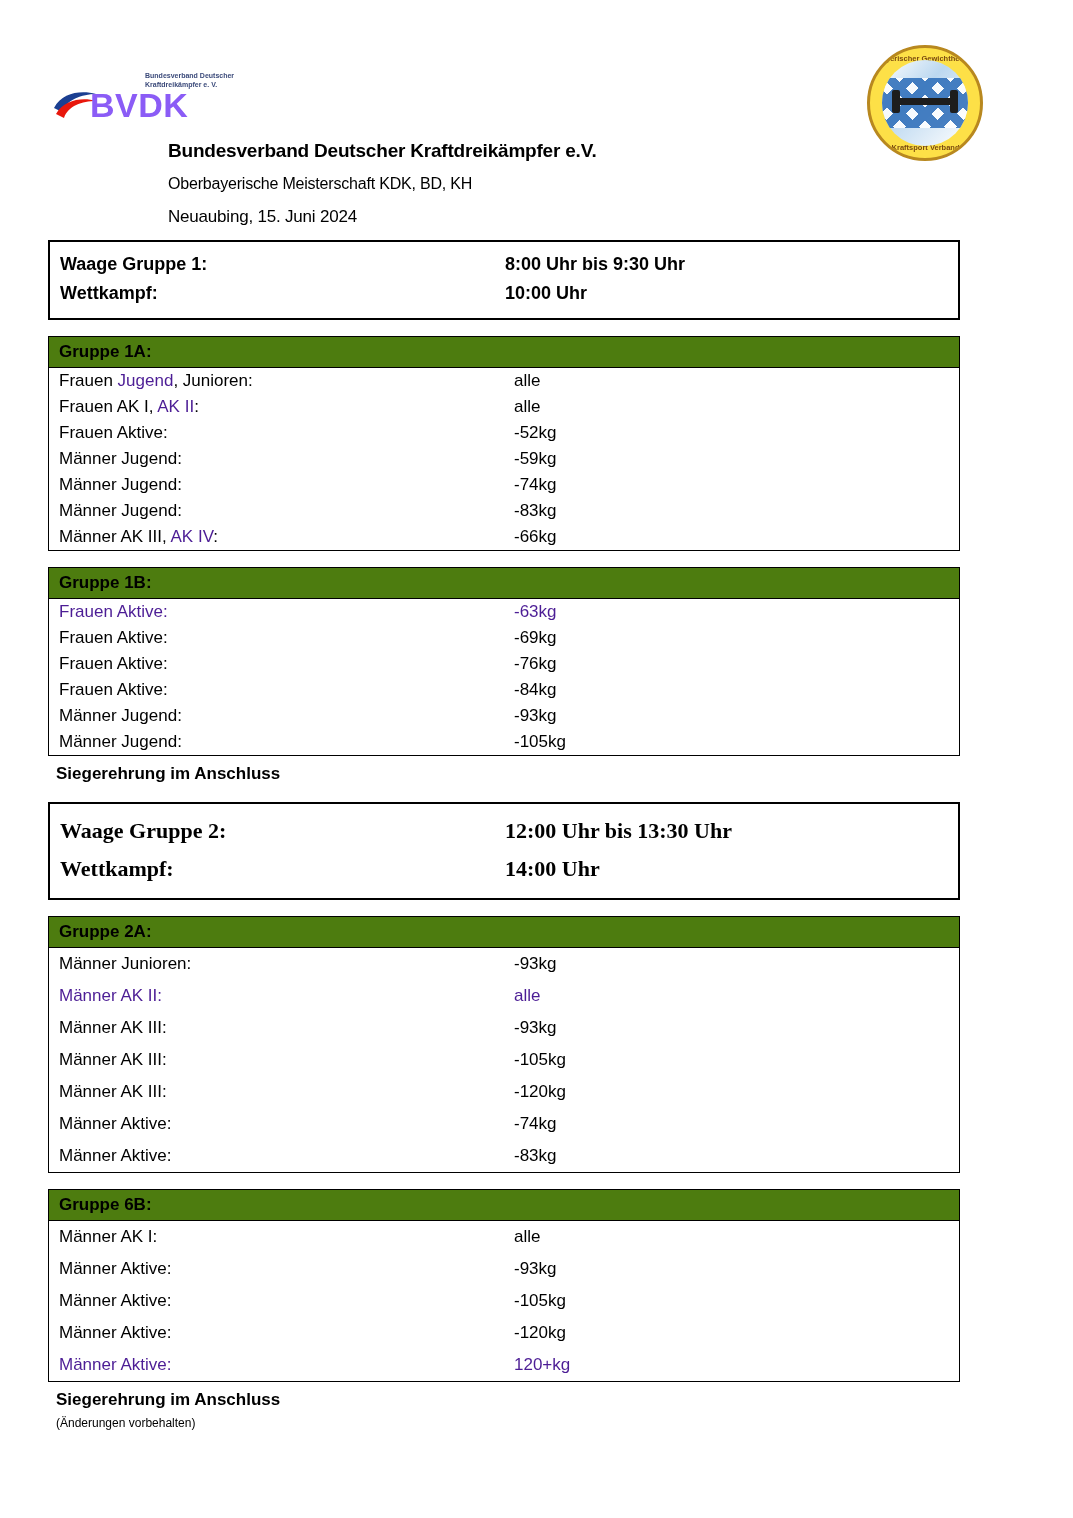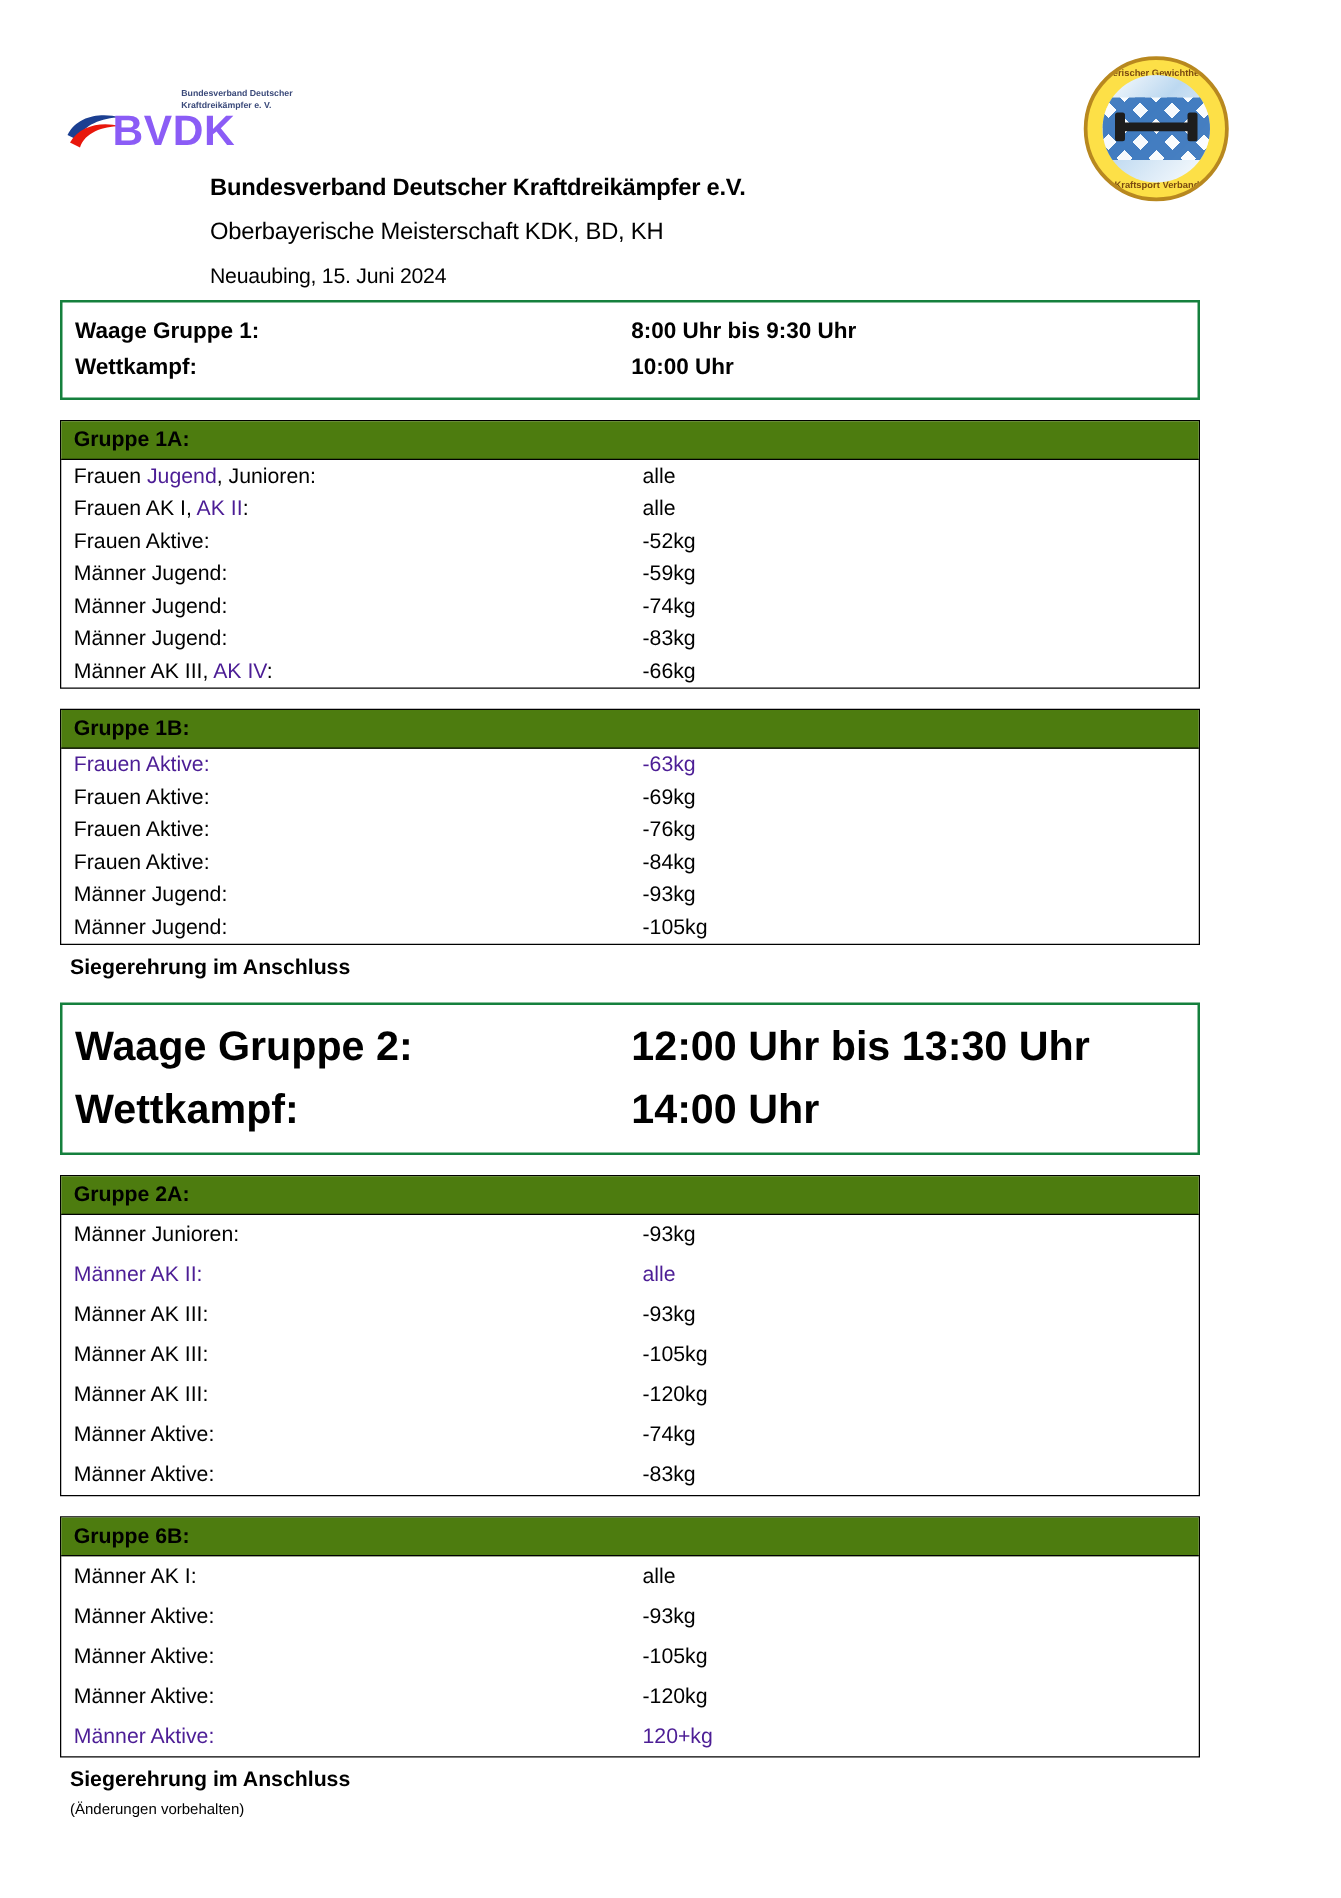--- a/index.html
+++ b/index.html
@@ -135,56 +135,56 @@
     top: 140px;
     width: 700px;
   }
   .title-main {
     font-size: 19px;
     font-weight: bold;
     letter-spacing: -0.2px;
     margin-bottom: 13px;
   }
   .title-sub {
-    font-size: 19px;
+    font-size: 16px;
     margin-bottom: 14px;
     letter-spacing: -0.2px;
   }
   .title-loc {
     font-size: 17px;
     letter-spacing: -0.2px;
   }
 
   
   .content {
     position: absolute;
     left: 48px;
     top: 240px;
     width: 912px;
   }
 
   .waage-box {
-    border: 2px solid #15803d;
+    border: 2px solid #000000;
     padding: 8px 0 10px 0;
     margin-bottom: 16px;
   }
   .waage-row {
     display: flex;
     align-items: baseline;
     padding: 4px 0 4px 10px;
   }
   .waage-row .lbl {
     width: 445px;
     font-weight: bold;
   }
   .waage-row .val {
     font-weight: bold;
   }
   .waage-small .lbl, .waage-small .val { font-size: 18px; }
-  .waage-large .lbl, .waage-large .val { font-size: 33px; }
+  .waage-large .lbl, .waage-large .val { font-size: 22px; font-family: Liberation Serif, serif; }
   .waage-large .waage-row { padding: 6px 0 6px 10px; }
 
   .group-block {
     border: 1px solid #000000;
     margin-bottom: 16px;
   }
   .group-head {
     background: #4d7c0f;
     font-weight: bold;
     font-size: 17px;

